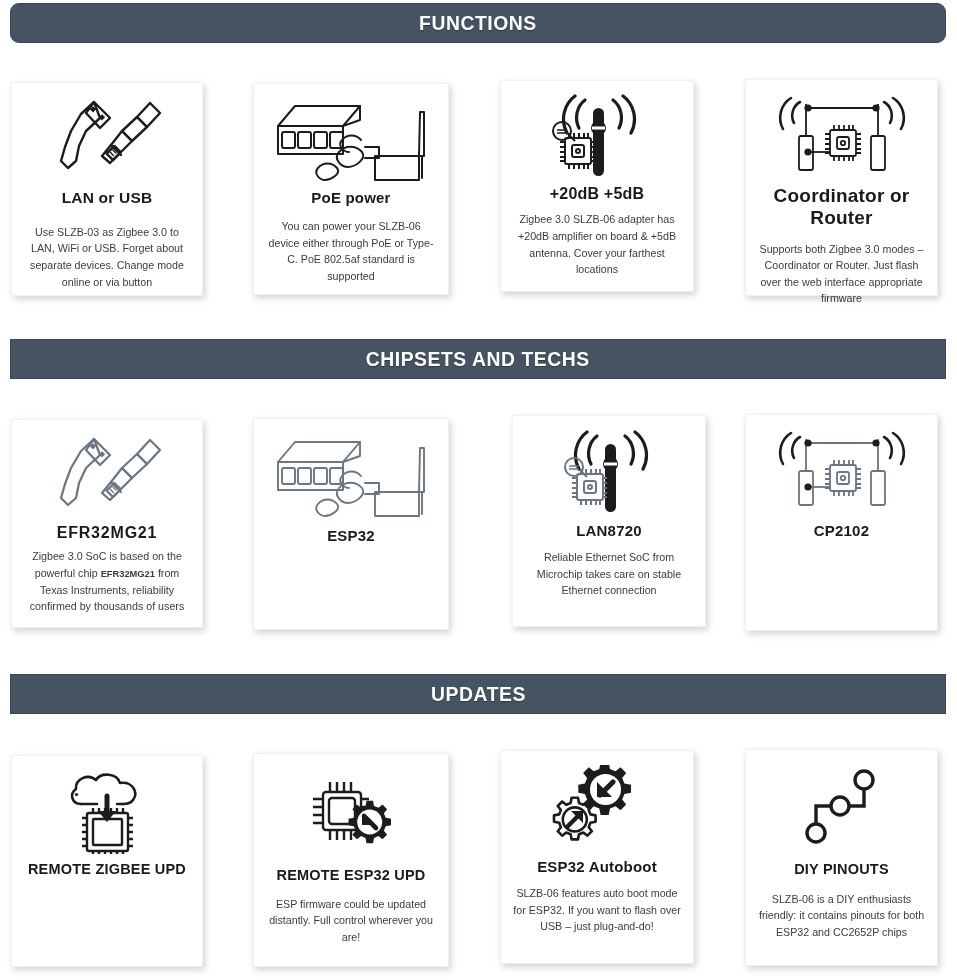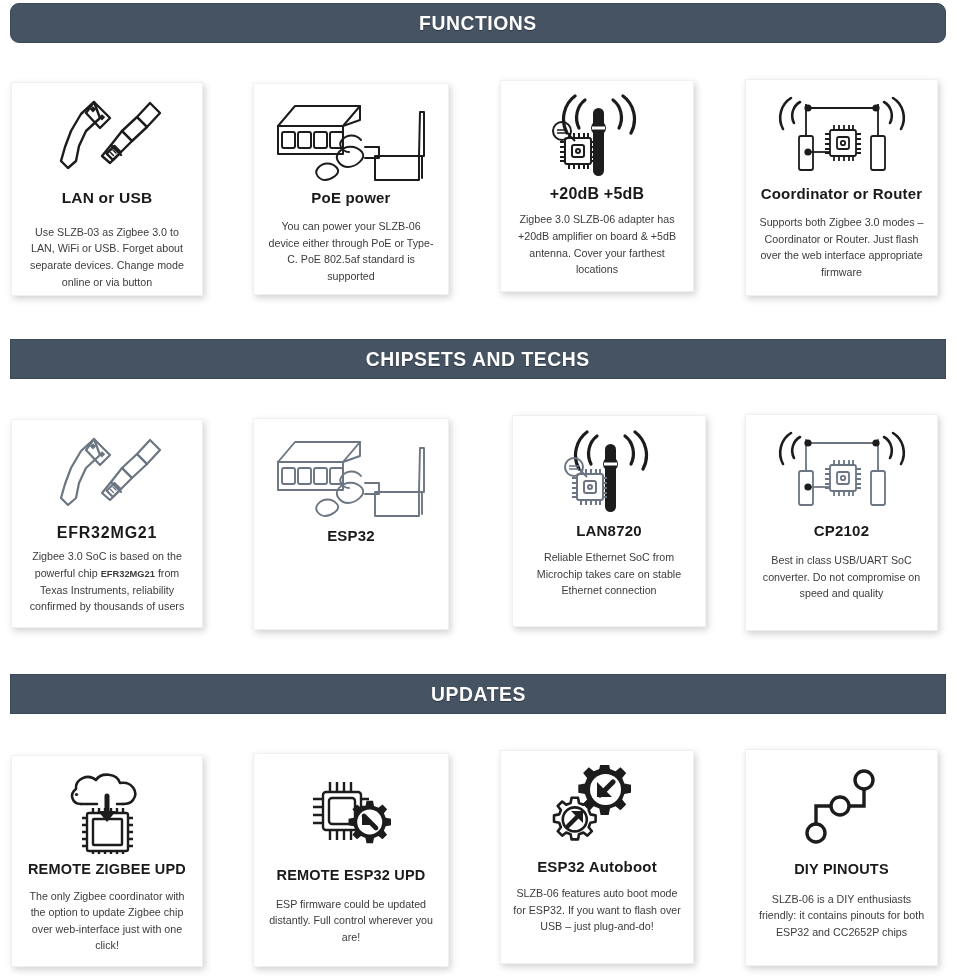--- a/index.html
+++ b/index.html
@@ -74,21 +74,21 @@
   #card-poe .title { font-size: 15px; margin-top: 7px; }
   #card-poe .desc  { font-size: 10.7px; margin-top: 12px; }
 
   #card-amplifier    { left: 500px; top: 80px;  width: 194px; height: 212px; }
   #card-amplifier .icon-wrap { height: 84px; margin-top: 4px; }
   #card-amplifier .title { font-size: 16px; margin-top: 6px; }
   #card-amplifier .desc  { font-size: 10.7px; margin-top: 8px; }
 
   #card-coordinator  { left: 745px; top: 79px;  width: 193px; height: 217px; }
   #card-coordinator .icon-wrap { height: 82px; margin-top: 6px; }
-  #card-coordinator .title { font-size: 15px; margin-top: 7px; }
+  #card-coordinator .title { font-size: 19px; margin-top: 7px; }
   #card-coordinator .desc  { font-size: 10.7px; margin-top: 12px; }
 
   
   #card-efr32        { left: 11px;  top: 419px; width: 192px; height: 209px; }
   #card-efr32 .icon-wrap { height: 84px; margin-top: 4px; }
   #card-efr32 .title { font-size: 16px; margin-top: 6px; letter-spacing: .8px; }
   #card-efr32 .desc  { font-size: 10.7px; margin-top: 6px; }
   #card-efr32 .chipname { font-size: 9.3px; font-weight: 600; }
 
   #card-esp32        { left: 253px; top: 418px; width: 196px; height: 212px; }
@@ -349,21 +349,20 @@
           <path d="M66 60 v5 M71 60 v5 M76 60 v5 M81 60 v5 M85 60 v5"></path>
           <path d="M62 38 h-5 M62 43 h-5 M62 48 h-5 M62 53 h-5 M62 57 h-5"></path>
           <path d="M88 38 h5 M88 43 h5 M88 48 h5 M88 53 h5 M88 57 h5"></path>
         </g>
         <circle cx="40" cy="12" r="3.6" fill="#1c1c1c"></circle>
         <circle cx="108" cy="12" r="3.6" fill="#1c1c1c"></circle>
         <circle cx="40" cy="56" r="3.6" fill="#1c1c1c"></circle>
       </svg>
     </div>
     <div class="title">CP2102</div>
-    <div class="desc">Best in class USB/UART SoC converter. Do not compromise on speed and quality</div>
   </div>
 
   <div class="section-bar" id="bar-updates">
     <span class="label">UPDATES</span>
   </div>
 
   <div class="card" id="card-zigbee-upd">
     <div class="icon-wrap">
       <svg width="96" height="84" viewBox="0 0 96 84">
         <g fill="none" stroke="#1c1c1c" stroke-width="2.6" stroke-linecap="round" stroke-linejoin="round">
@@ -377,21 +376,20 @@
           <rect x="28" y="43" width="41" height="38" rx="2"></rect>
           <rect x="34" y="49" width="29" height="26" rx="1"></rect>
           <path d="M34 43 v-5 M40 43 v-5 M46 43 v-5 M52 43 v-5 M58 43 v-5 M64 43 v-5"></path>
           <path d="M34 81 v5 M40 81 v5 M46 81 v5 M52 81 v5 M58 81 v5 M64 81 v5"></path>
           <path d="M28 48 h-5 M28 55 h-5 M28 62 h-5 M28 69 h-5 M28 76 h-5"></path>
           <path d="M69 48 h5 M69 55 h5 M69 62 h5 M69 69 h5 M69 76 h5"></path>
         </g>
       </svg>
     </div>
     <div class="title">REMOTE ZIGBEE UPD</div>
-    <div class="desc">The only Zigbee coordinator with the option to update Zigbee chip over web-interface just with one click!</div>
   </div>
 
   <div class="card" id="card-esp32-upd">
     <div class="icon-wrap">
       <svg width="102" height="88" viewBox="0 0 102 88">
         <g fill="none" stroke="#1c1c1c" stroke-width="2.4">
           <rect x="23" y="22" width="38" height="38" rx="3"></rect>
           <rect x="29" y="28" width="26" height="26" rx="3"></rect>
           <path d="M30 22 v-10 M37 22 v-10 M44 22 v-10 M51 22 v-10"></path>
           <path d="M30 60 v10 M37 60 v10 M44 60 v10 M51 60 v10"></path>

